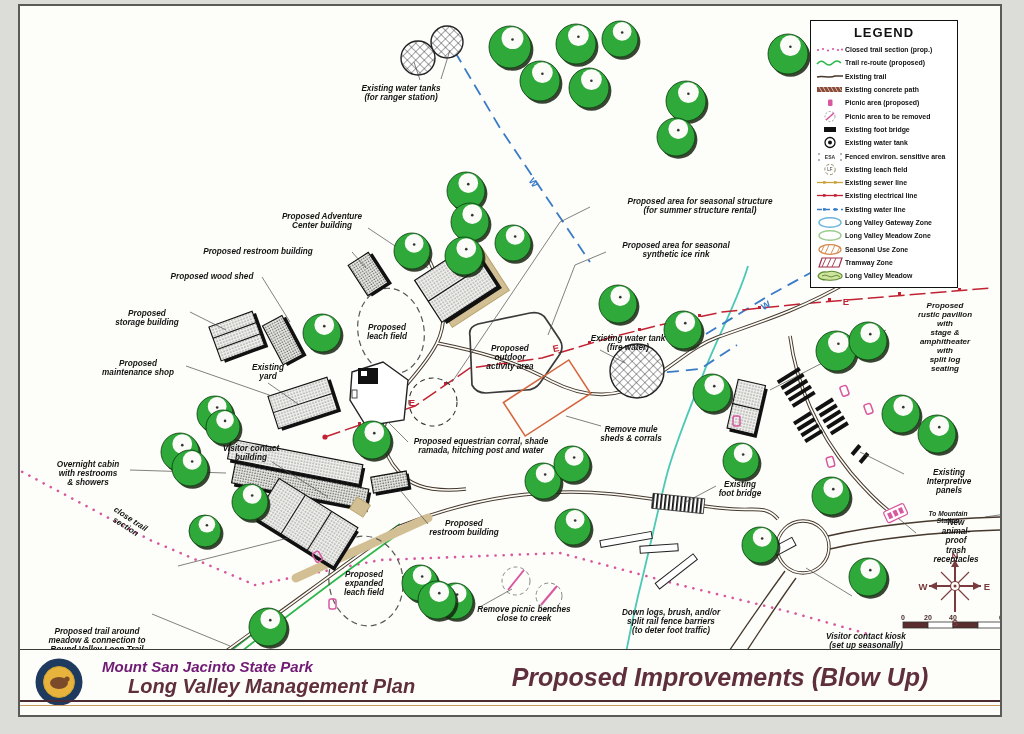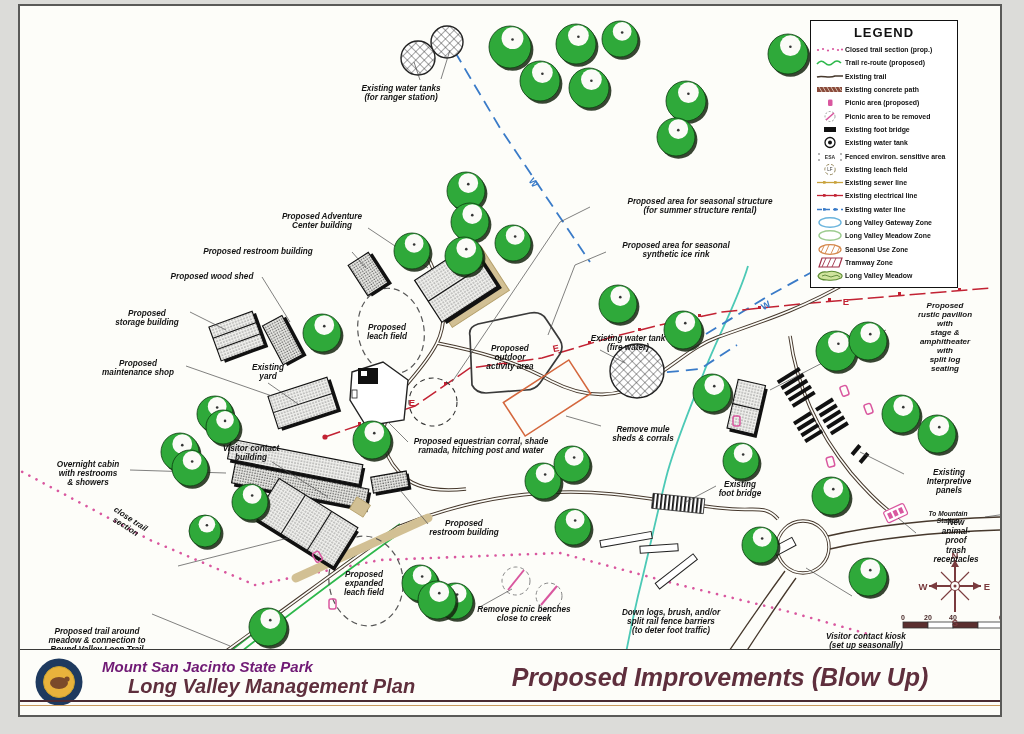--- a/index.html
+++ b/index.html
@@ -563,21 +563,21 @@
 leach field</div>
           <div class="map-label" style="left: 680px; top: 200px; transform: translate(-50%, -50%);">Proposed area for seasonal structure
 (for summer structure rental)</div>
           <div class="map-label" style="left: 656px; top: 244px; transform: translate(-50%, -50%);">Proposed area for seasonal
 synthetic ice rink</div>
           <div class="map-label" style="left: 608px; top: 337px; transform: translate(-50%, -50%);">Existing water tank
 (fire water)</div>
           <div class="map-label" style="left: 490px; top: 352px; transform: translate(-50%, -50%);">Proposed
 outdoor
 activity area</div>
-          <div class="map-label" style="left: 611px; top: 428px; transform: translate(-50%, -50%); margin-left: 12px;">Remove mule
+          <div class="map-label" style="left: 611px; top: 428px; transform: translate(-50%, -50%);">Remove mule
 sheds &amp; corrals</div>
           <div class="map-label" style="left: 925px; top: 332px; font-size: 8px; transform: translate(-50%, -50%);">Proposed rustic pavilion with
 stage &amp; amphitheater with
 split log seating</div>
           <div class="map-label" style="left: 929px; top: 476px; transform: translate(-50%, -50%);">Existing Interpretive
 panels</div>
           <div class="map-label" style="left: 928px; top: 511px; font-size: 6.6px; transform: translate(-50%, -50%);">To Mountain Station</div>
           <div class="map-label" style="left: 936px; top: 535px; transform: translate(-50%, -50%);">New animal-proof
 trash receptacles</div>
           <div class="map-label" style="left: 846px; top: 635px; transform: translate(-50%, -50%);">Visitor contact kiosk

